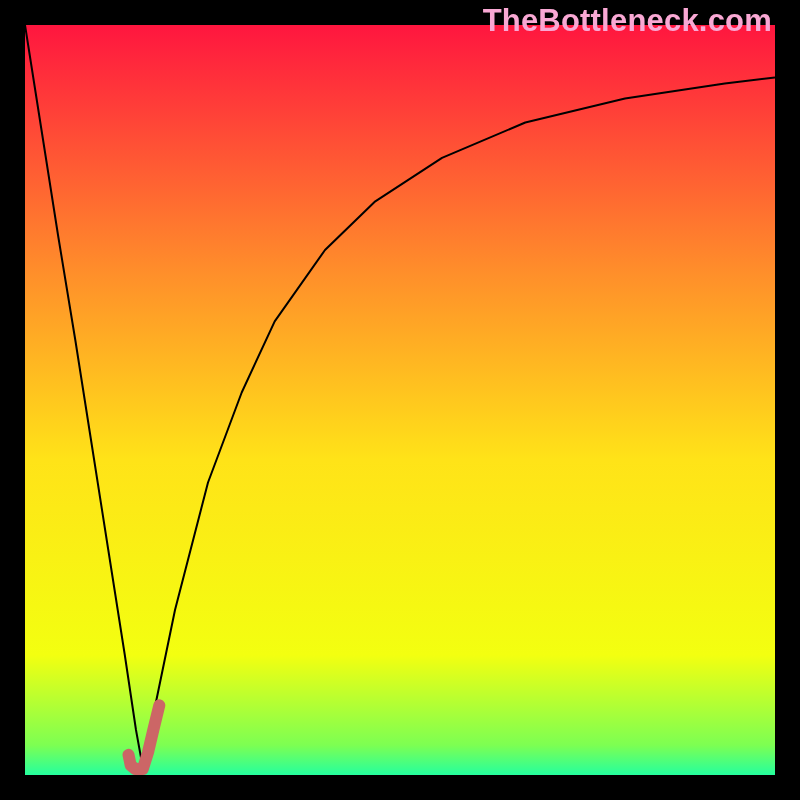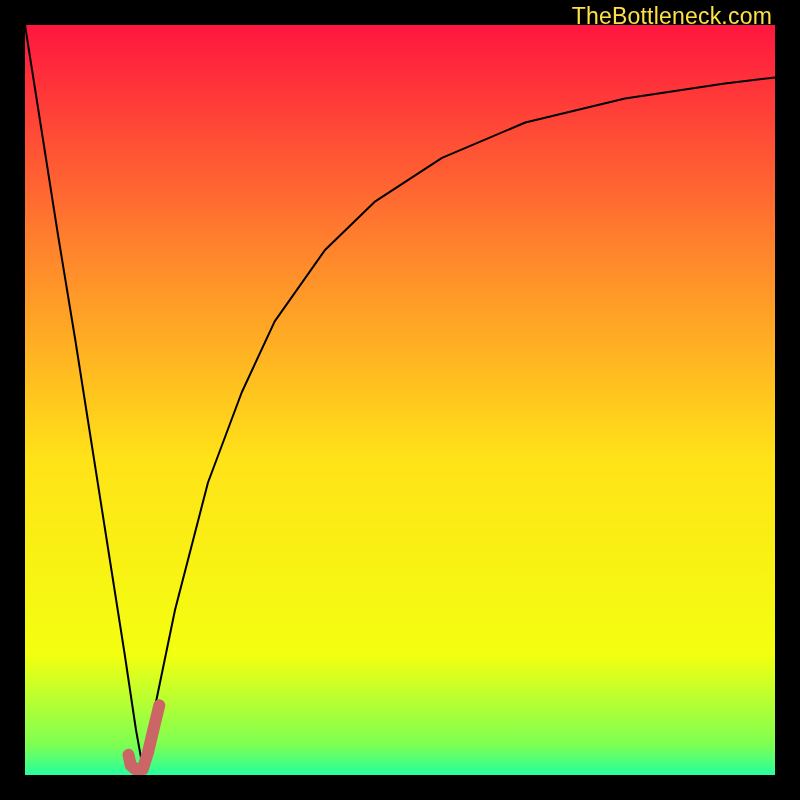--- a/index.html
+++ b/index.html
@@ -31,23 +31,23 @@
     left: 0;
     top: 0;
     width: 100%;
     height: 100%;
   }
   .watermark {
     position: absolute;
     top: 3px;
     right: 28px;
     font-family: Arial, Helvetica, sans-serif;
-    font-size: 23px;
-    font-weight: 400;
-    color: #fde047;
+    font-size: 31px;
+    font-weight: 700;
+    color: #f9a8d4;
     letter-spacing: 0.2px;
   }
   svg.curve {
     position: absolute;
     left: 0;
     top: 0;
     width: 100%;
     height: 100%;
   }
 </style>

